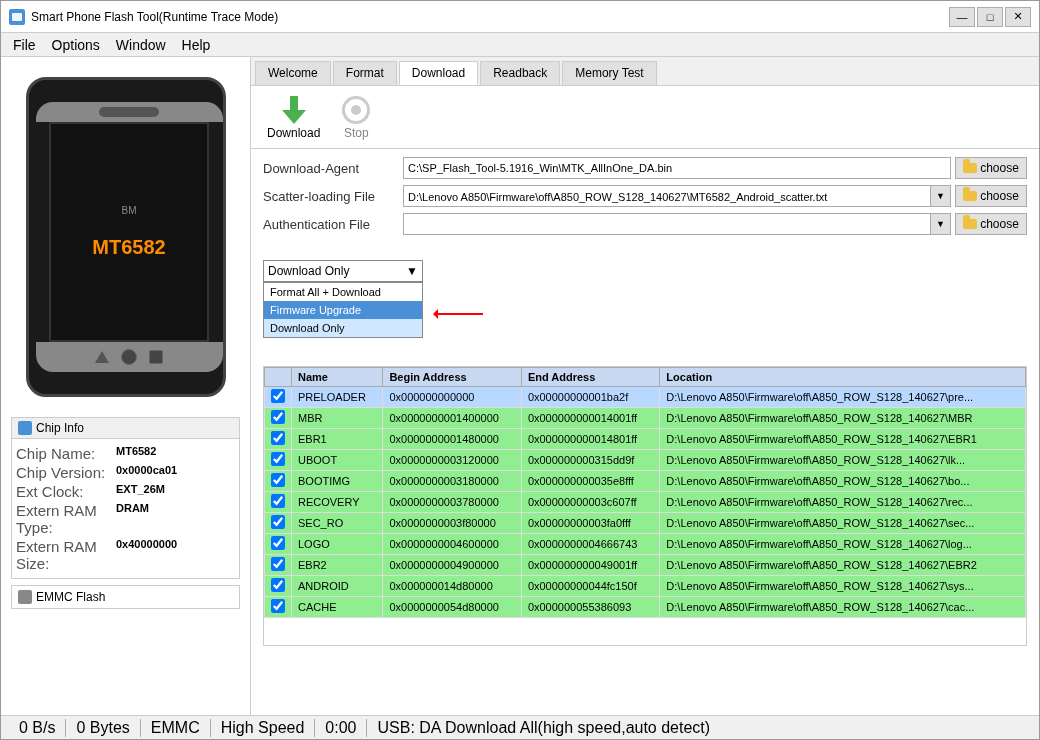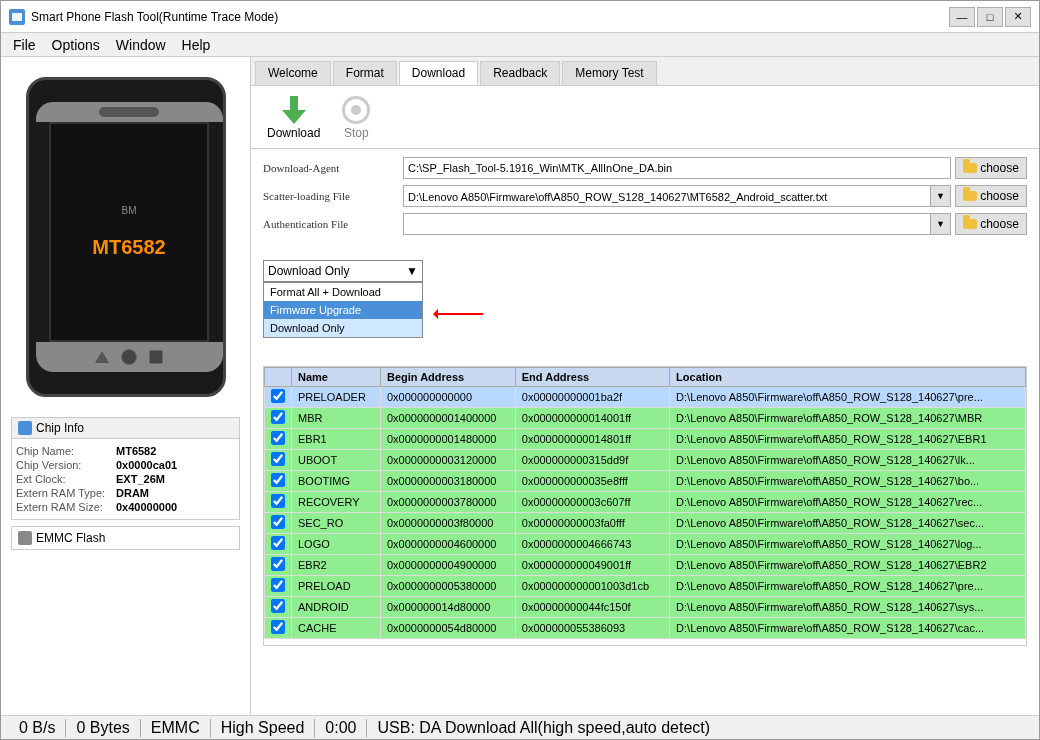--- a/index.html
+++ b/index.html
@@ -24,42 +24,42 @@
     .phone-screen { width: 160px; height: 220px; background: #111; border: 2px solid #333; display: flex; align-items: center; justify-content: center; }
     .phone-top-bar { background: #888; width: 100%; height: 20px; border-radius: 17px 17px 0 0; display: flex; justify-content: center; align-items: center; }
     .phone-top-bar-inner { background: #555; width: 60px; height: 10px; border-radius: 5px; }
     .phone-bottom-bar { background: #888; width: 100%; height: 30px; border-radius: 0 0 17px 17px; display: flex; justify-content: center; align-items: center; gap: 12px; }
     
     .chip-info-section { margin-top: 10px; border: 1px solid #ccc; }
     .chip-info-header { background: #f0f0f0; padding: 3px 6px; display: flex; align-items: center; gap: 4px; border-bottom: 1px solid #ccc; font-size: 11px; }
     .chip-icon { width: 14px; height: 14px; background: #4a90d9; border-radius: 2px; }
     .chip-info-grid { padding: 4px; }
     .chip-row { display: flex; margin: 2px 0; }
-    .chip-label { width: 100px; color: #555; font-size: 11px; }
+    .chip-label { width: 100px; color: #555; font-size: 15px; }
     .chip-value { color: #000; font-size: 11px; font-weight: bold; }
     
     .emmc-section { margin-top: 6px; border: 1px solid #ccc; display: flex; align-items: center; padding: 4px 6px; gap: 4px; }
     .emmc-icon { width: 14px; height: 14px; background: #888; border-radius: 2px; }
     
     .right-panel { flex: 1; display: flex; flex-direction: column; background: #fff; }
     
     .tab-bar { background: #f0f0f0; border-bottom: 1px solid #ccc; display: flex; padding: 4px 4px 0; gap: 2px; }
     .tab { padding: 4px 12px; border: 1px solid #ccc; border-bottom: none; cursor: pointer; background: #e1e1e1; font-size: 12px; }
     .tab.active { background: #fff; border-bottom: 1px solid #fff; }
     
     .toolbar { display: flex; gap: 20px; padding: 8px 16px; border-bottom: 1px solid #ccc; align-items: center; }
     .toolbar-btn { display: flex; flex-direction: column; align-items: center; cursor: pointer; opacity: 1; }
     .toolbar-btn.disabled { opacity: 0.5; cursor: default; }
     .toolbar-icon-down { width: 32px; height: 32px; display: flex; align-items: center; justify-content: center; }
     .stop-circle { width: 28px; height: 28px; border-radius: 50%; border: 3px solid #999; display: flex; align-items: center; justify-content: center; }
     .stop-inner { width: 10px; height: 10px; background: #999; border-radius: 50%; }
     
     .form-area { padding: 8px 12px; }
     .form-row { display: flex; align-items: center; margin-bottom: 6px; }
-    .form-label { width: 140px; font-size: 11px; color: #333; font-family: Liberation Serif, serif; }
+    .form-label { width: 140px; font-size: 13px; color: #333; }
     .choose-btn { width: 72px; height: 22px; background: #e1e1e1; border: 1px solid #aaa; cursor: pointer; display: flex; align-items: center; justify-content: center; gap: 3px; margin-left: 4px; font-size: 11px; }
     .folder-icon { width: 14px; height: 10px; background: #f0c040; border-radius: 0 2px 2px 2px; position: relative; }
     .folder-icon::before { content: ''; position: absolute; top: -4px; left: 0; width: 7px; height: 4px; background: #f0c040; border-radius: 2px 2px 0 0; }
     
     .dropdown-select-area { position: relative; margin: 11px 12px 4px 12px; }
     .mode-dropdown { width: 160px; height: 22px; border: 1px solid #888; background: #fff; padding: 1px 4px; cursor: pointer; display: flex; align-items: center; justify-content: space-between; font-size: 11px; }
     .dropdown-menu { position: absolute; top: 22px; left: 0; width: 160px; background: #fff; border: 1px solid #888; z-index: 100; }
     .dropdown-option { padding: 3px 6px; cursor: pointer; font-size: 11px; }
     .dropdown-option.highlighted { background: #4a90d9; color: white; }
     .dropdown-option.selected { background: #d0e8ff; }
@@ -323,27 +323,20 @@
   </tr>
               <tr>
     <td class="checkbox-cell"><input type="checkbox" checked="" style="width: 14px; height: 14px;"></td>
     <td>EBR2</td>
     <td>0x0000000004900000</td>
     <td>0x000000000049001ff</td>
     <td>D:\Lenovo A850\Firmware\off\A850_ROW_S128_140627\EBR2</td>
   </tr>
               <tr>
     <td class="checkbox-cell"><input type="checkbox" checked="" style="width: 14px; height: 14px;"></td>
-    <td>PRELOAD</td>
-    <td>0x0000000005380000</td>
-    <td>0x000000000001003d1cb</td>
-    <td>D:\Lenovo A850\Firmware\off\A850_ROW_S128_140627\pre...</td>
-  </tr>
-              <tr>
-    <td class="checkbox-cell"><input type="checkbox" checked="" style="width: 14px; height: 14px;"></td>
     <td>ANDROID</td>
     <td>0x000000014d80000</td>
     <td>0x00000000044fc150f</td>
     <td>D:\Lenovo A850\Firmware\off\A850_ROW_S128_140627\sys...</td>
   </tr>
               <tr>
     <td class="checkbox-cell"><input type="checkbox" checked="" style="width: 14px; height: 14px;"></td>
     <td>CACHE</td>
     <td>0x0000000054d80000</td>
     <td>0x000000055386093</td>

